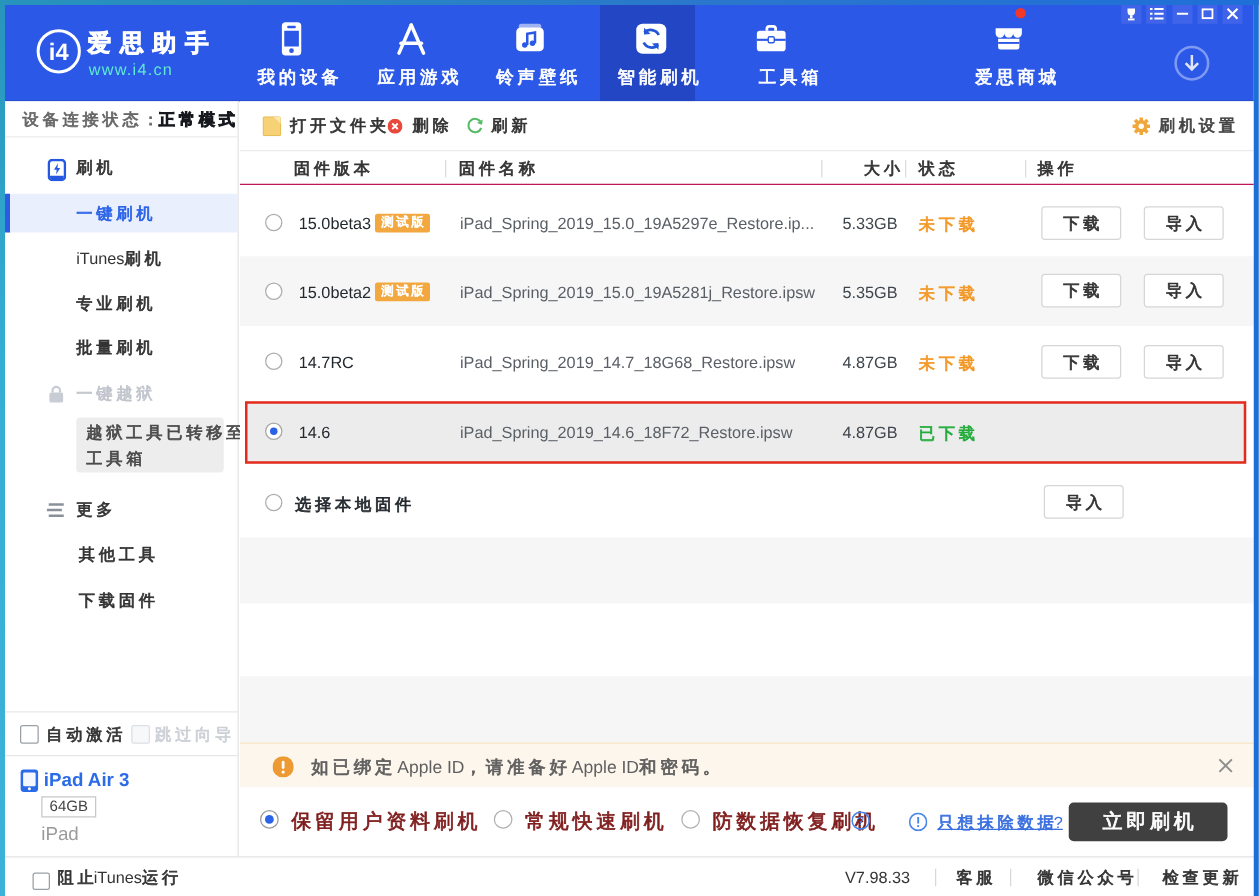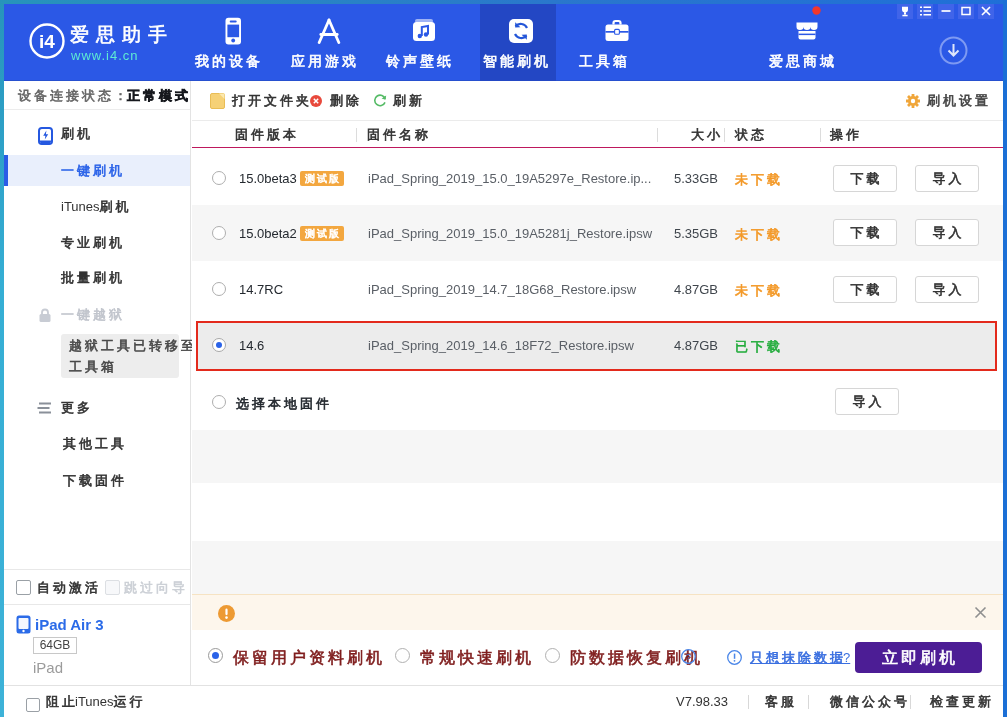--- a/index.html
+++ b/index.html
@@ -6,21 +6,21 @@
 .abs{position:absolute}
 .c{letter-spacing:3px;margin-right:-3px;-webkit-text-stroke:0.6px}
 #app{position:absolute;left:0;top:0;width:1007px;height:717px}
 
 #bL{left:0;top:0;width:4px;height:717px;background:linear-gradient(#2794bb,#35aed4 40%,#3db2d8)}
 #bR{right:0;top:0;width:4px;height:717px;background:#1b6fd6}
 #bT{left:0;top:0;width:1007px;height:4px;background:linear-gradient(to right,#2794bb,#2a77cc 55%,#1f6fd8)}
 
 #hdr{left:4px;top:4px;width:999px;height:77px;background:#2b58e6;border-bottom:1px solid #2750cf}
 #hdr .navsel{position:absolute;left:476px;top:0;width:76px;height:77px;background:#2347c4}
-.nav{position:absolute;top:11px;width:76px;text-align:left;color:#fff}
+.nav{position:absolute;top:11px;width:76px;text-align:right;color:#fff}
 .nav .ic{height:32px;display:flex;align-items:center;justify-content:center}
 .nav .lb{margin-top:6px;font-size:14px;white-space:nowrap}
 
 .wb{position:absolute;top:-1px;width:16px;height:16px;background:#4064e9;display:flex;align-items:center;justify-content:center}
 
 #side{left:4px;top:81px;width:187px;height:604px;background:#fff;border-right:1px solid #e3e3e3}
 #constat{position:absolute;left:0;top:0;width:186px;height:29px;border-bottom:1px solid #ececec;font-size:13px;color:#666;line-height:29px}
 #constat b{color:#16181d;font-weight:bold;letter-spacing:3px}
 .sit{position:absolute;left:0;width:186px;height:30px;line-height:30px;font-size:13px;color:#333}
 .sit .tx{position:absolute;left:57px;top:0}
@@ -50,37 +50,37 @@
 .btn{position:absolute;width:64px;height:27px;border:1px solid #d6d6d6;border-radius:3px;background:#fff;font-size:13px;color:#333;text-align:center;line-height:25px}
 #redrow{position:absolute;left:4px;top:240px;width:801px;height:50px;border:2px solid #e32a1c;background:#ececec}
 
 #notice{position:absolute;left:0;top:513px;width:811px;height:36px;background:#fdf6ec;border-top:1px solid #f6e3c3;font-size:14px;color:#5f5f5f;line-height:36px}
 
 #panel{position:absolute;left:0;top:549px;width:811px;height:55px;background:#fff}
 .prad{position:absolute;top:18px;width:15px;height:15px;border:1px solid #b1b1b1;border-radius:50%;background:#fff}
 .prad.on{border-color:#9a9a9a}
 .prad.on i{position:absolute;left:3px;top:3px;width:7px;height:7px;border-radius:50%;background:#2a62e8;display:block}
 .plab{position:absolute;top:0;height:55px;line-height:55px;font-size:16px;color:#7f1d1d}
-#gobtn{position:absolute;left:663px;top:12px;width:127px;height:31px;background:#4c1d95;border-radius:4px;color:#fff;font-size:16px;text-align:center;line-height:31px}
+#gobtn{position:absolute;left:663px;top:12px;width:127px;height:31px;background:#404040;border-radius:4px;color:#fff;font-size:16px;text-align:center;line-height:31px}
 #erase{position:absolute;left:558px;top:0;height:55px;line-height:55px;font-size:13px;color:#3a6fe0;text-decoration:underline}
 
 #sbar{left:0;top:685px;width:1007px;height:32px;background:#fff;border-top:1px solid #e2e2e2;font-size:13px;color:#333}
 .ssep{position:absolute;top:9px;width:1px;height:14px;background:#d8d8d8}
 .ico{display:inline-block;vertical-align:middle}
 </style></head>
 <body>
 <div id="app">
 <div id="hdr" class="abs">
   <div class="navsel"></div>
 
   <svg class="abs" style="left:22px;top:16px" width="44" height="44" viewBox="0 0 44 44">
     <circle cx="21" cy="21" r="16.5" fill="none" stroke="#fff" stroke-width="2.4"></circle>
     <text x="21" y="28" font-size="19" font-weight="bold" fill="#fff" text-anchor="middle" font-family="Liberation Sans">i4</text>
   </svg>
-  <div class="abs" style="left:66px;top:18px;color:#fff;font-size:19px;font-weight:normal"><span class="c" style="letter-spacing:7px;margin-right:-7px">爱思助手</span></div>
+  <div class="abs" style="left:66px;top:18px;color:#fff;font-size:19px;font-weight:bold"><span class="c" style="letter-spacing:7px;margin-right:-7px">爱思助手</span></div>
   <div class="abs" style="left:67px;top:44px;color:#5eead4;font-size:13px;letter-spacing:1px">www.i4.cn</div>
 
   <div class="nav" style="left:191px">
         <div class="ic">
           <svg width="26" height="28" viewBox="0 0 26 28">
             <rect x="5.5" y="0.8" width="15.5" height="26.6" rx="3" fill="#fff"></rect>
             <rect x="9.7" y="3.6" width="7" height="2" rx="1" fill="#2b58e6"></rect>
             <rect x="7.4" y="7.6" width="11.7" height="12.6" fill="#2b58e6"></rect>
             <circle cx="13.2" cy="23.5" r="1.9" fill="#2b58e6"></circle>
           </svg>
@@ -353,20 +353,21 @@
     <div class="abs" style="left:44px;top:22px;font-size:13px;color:#24292f"><span class="c">选择本地固件</span></div>
     <div class="btn" style="left:643px;top:15px"><span class="c">导入</span></div>
   </div>
 
   <div id="notice">
     <svg class="abs" style="left:26px;top:10px" width="17" height="17" viewBox="0 0 17 17">
           <circle cx="8.5" cy="8.5" r="8.5" fill="#ed9a33"></circle>
           <rect x="7.4" y="3.6" width="2.2" height="6.6" rx="1.1" fill="#fff"></rect>
           <circle cx="8.5" cy="12.6" r="1.3" fill="#fff"></circle>
         </svg>
+    <span style="margin-left:57px"><span class="c">如已绑定</span> Apple ID<span class="c">，请准备好</span> Apple ID<span class="c">和密码。</span></span>
     <svg class="abs" style="left:782px;top:11px" width="13" height="13" viewBox="0 0 13 13">
           <path d="M1.5 1.5 L11.5 11.5 M11.5 1.5 L1.5 11.5" stroke="#8f8f8f" stroke-width="1.6"></path>
         </svg>
   </div>
 
   <div id="panel">
     <div class="prad on" style="left:16px">
           <i></i>
         </div>
     <div class="plab" style="left:41px"><span class="c">保留用户资料刷机</span></div>

